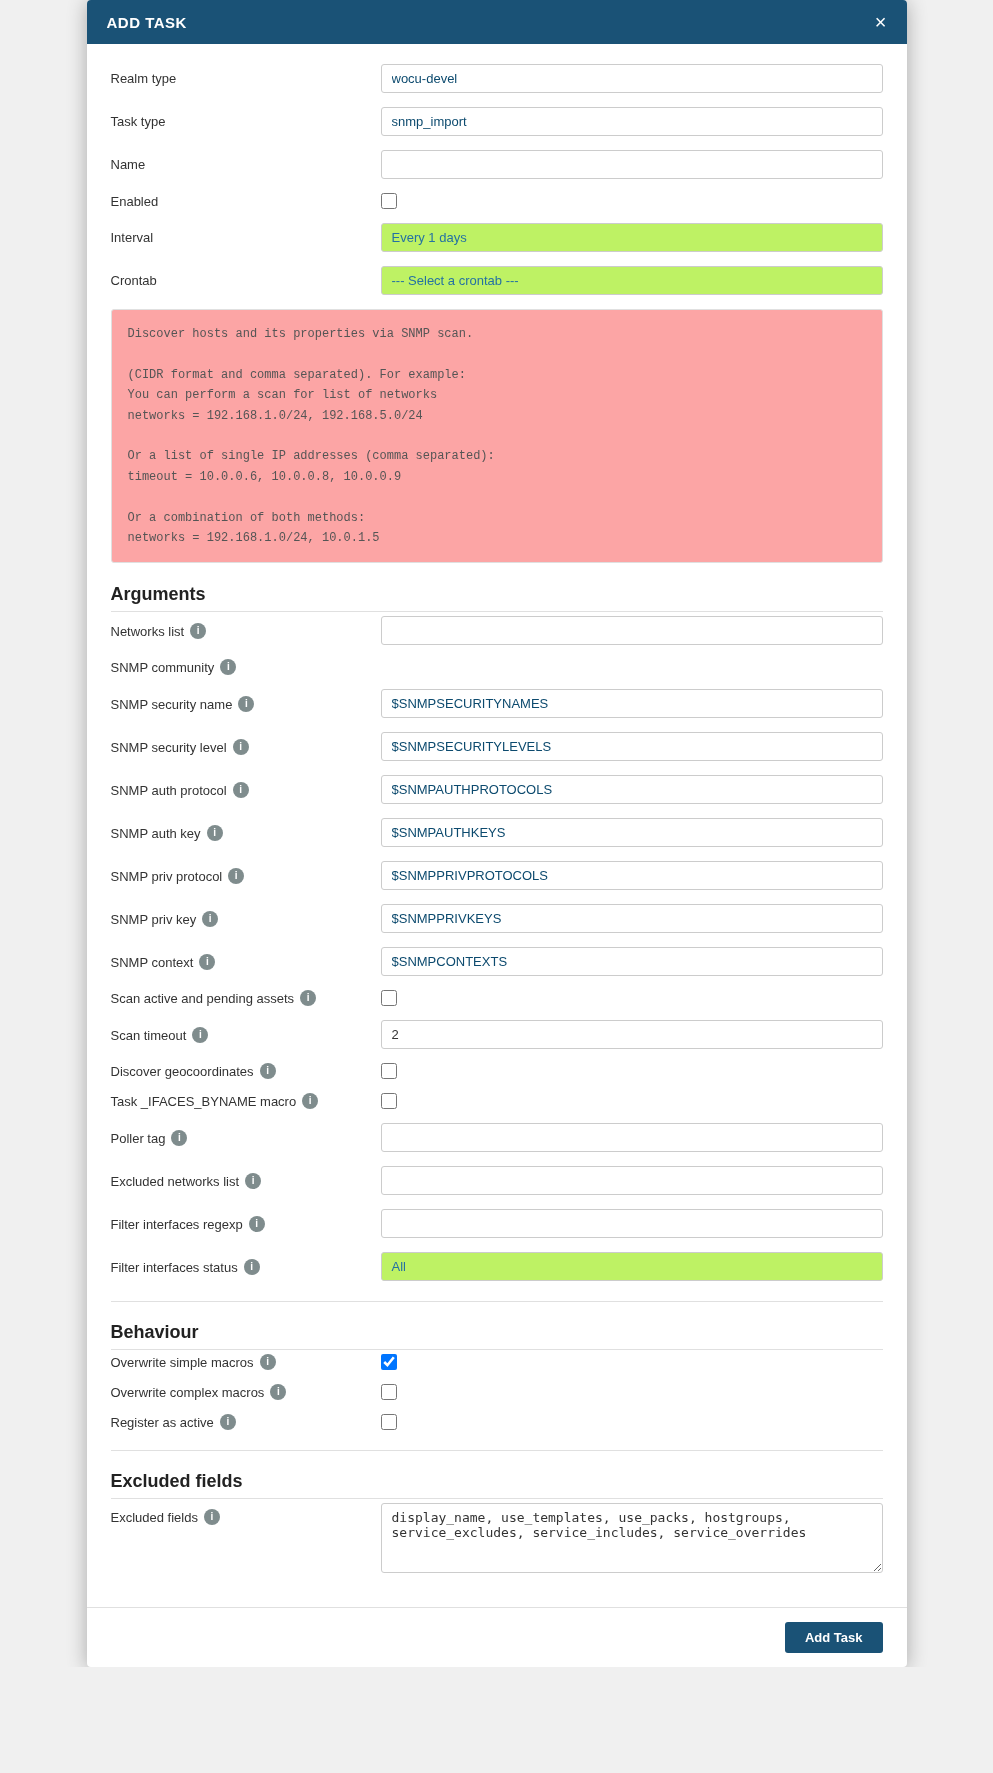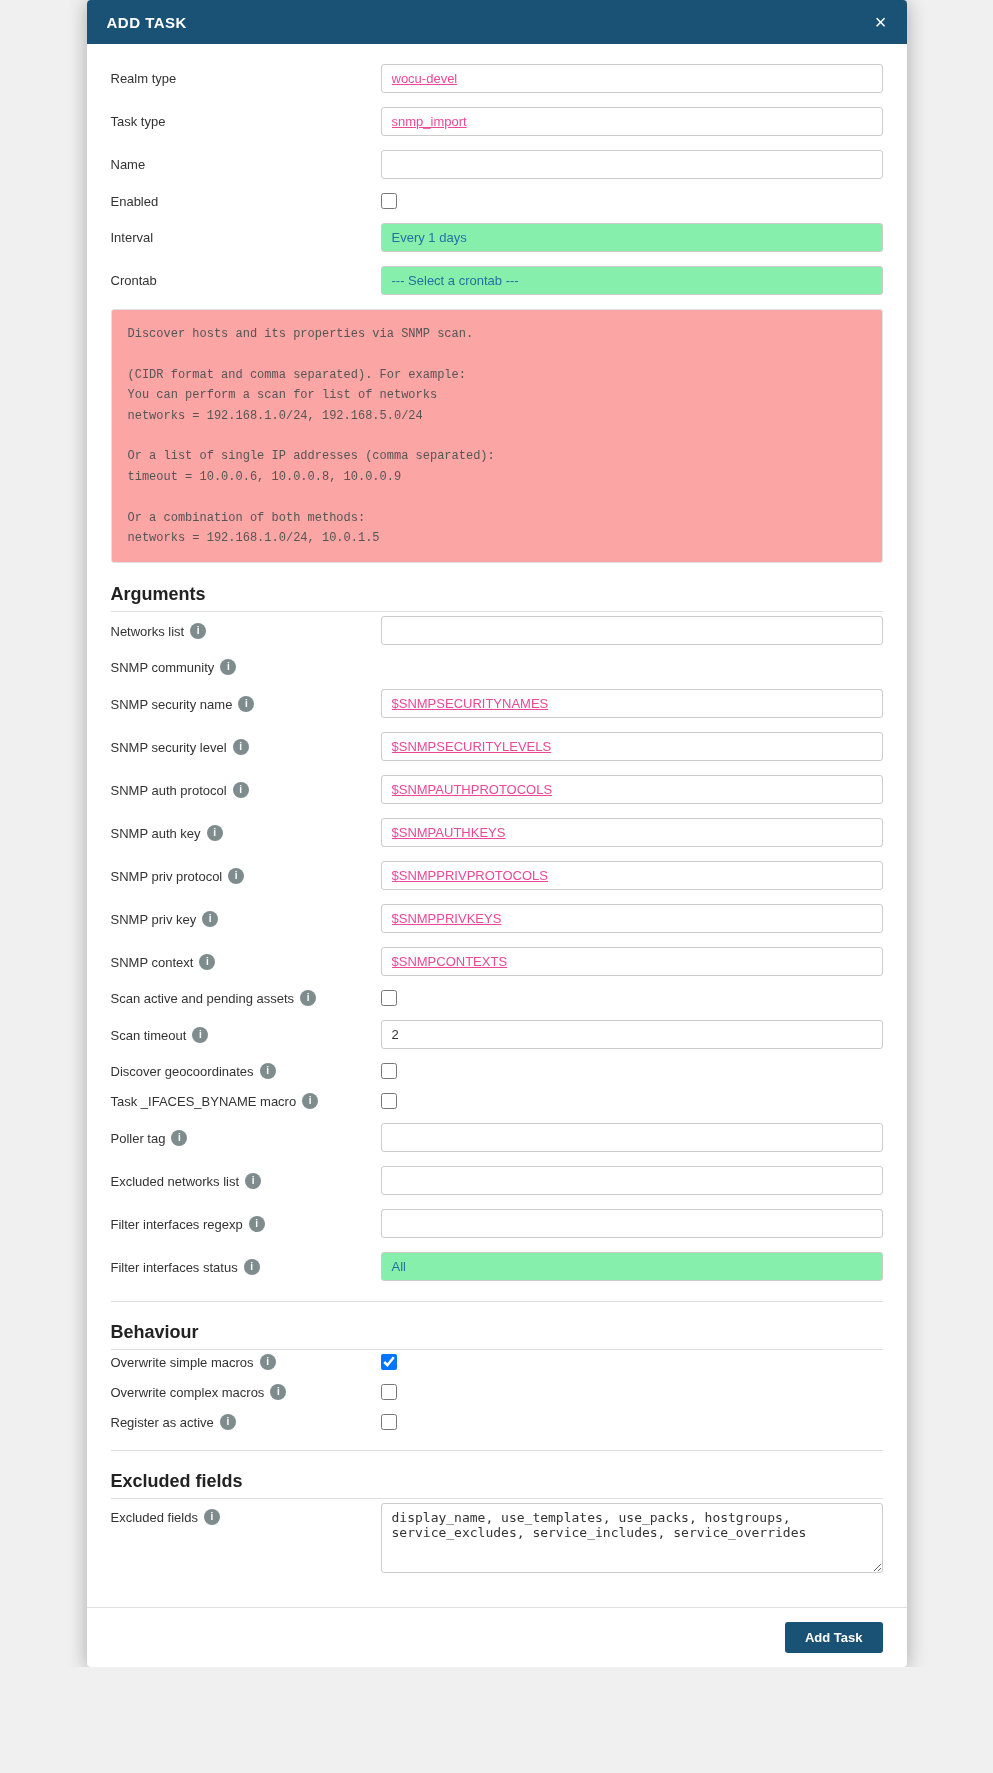--- a/index.html
+++ b/index.html
@@ -58,31 +58,30 @@
     .form-control {
       flex: 1;
       border: 1px solid #ccc;
       border-radius: 3px;
       padding: 6px 10px;
       font-size: 13px;
       color: #333;
       outline: none;
     }
     .form-control.blue-text {
-      color: #ec4899;
-      text-decoration: underline;
+      color: #0c4a6e;
     }
     .form-control-static {
       flex: 1;
       border: 1px solid #ccc;
       border-radius: 3px;
       padding: 6px 10px;
       font-size: 13px;
       color: #2471a3;
-      background: #86efac;
+      background: #bef264;
     }
     .checkbox-input {
       width: 16px;
       height: 16px;
     }
     .description-box {
       background: #fca5a5;
       border: 1px solid #e0e0e0;
       border-radius: 3px;
       padding: 14px 16px;

